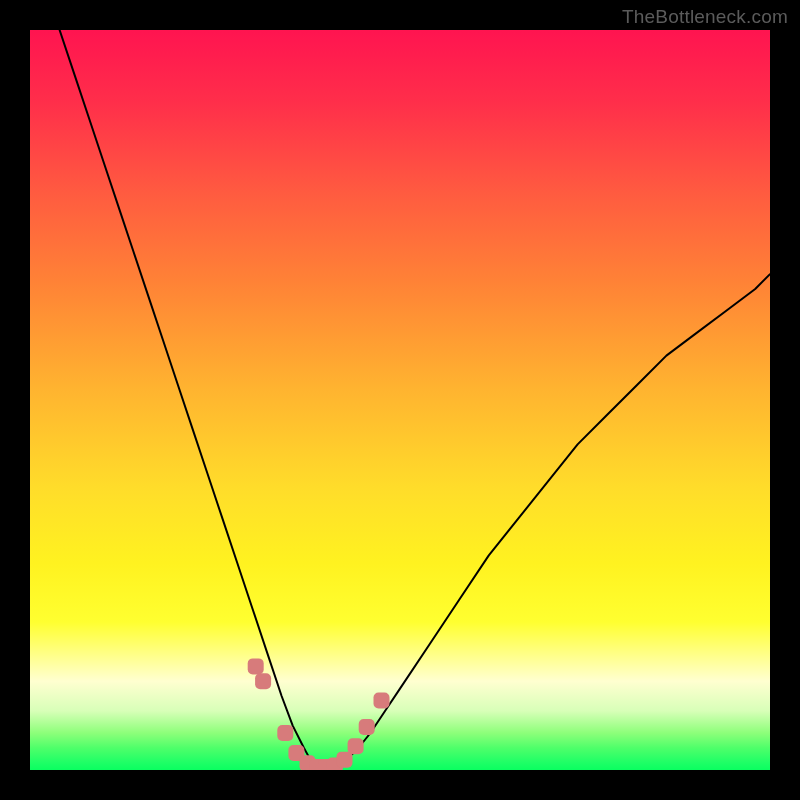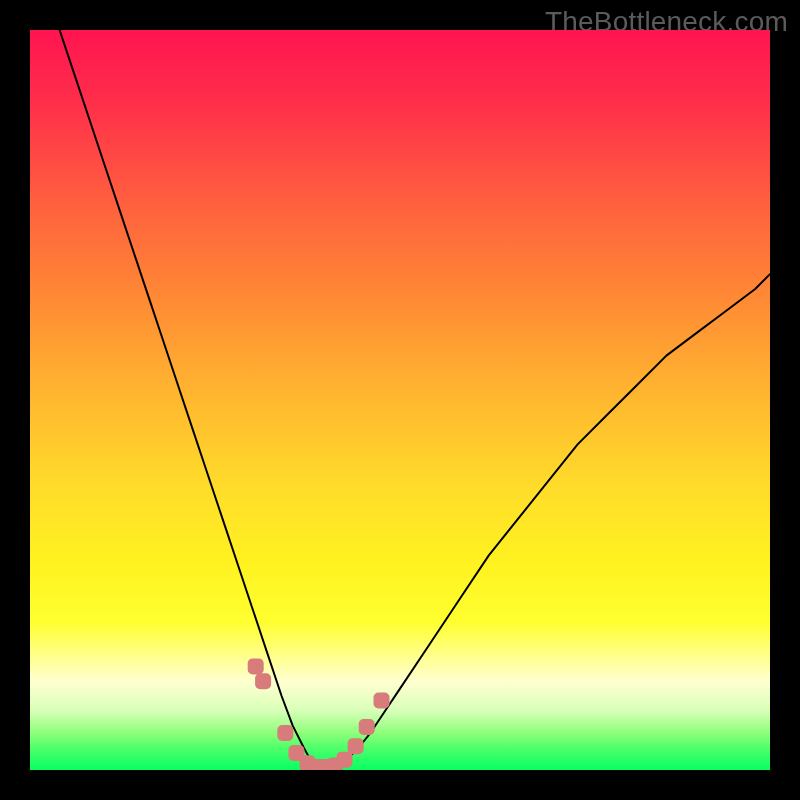--- a/index.html
+++ b/index.html
@@ -41,21 +41,21 @@
       #4fff6a 97%,
       #1eff66 99%,
       #0aff60 100%
     );
   }
   .watermark {
     position: absolute;
     top: 6px;
     right: 12px;
     color: #5b5b5b;
-    font-size: 28px;
+    font-size: 19px;
     font-weight: 500;
     letter-spacing: 0.2px;
   }
 </style>
 </head>
 <body>
 
 <div class="frame">
   <div class="watermark">TheBottleneck.com</div>
   <div class="plot">

